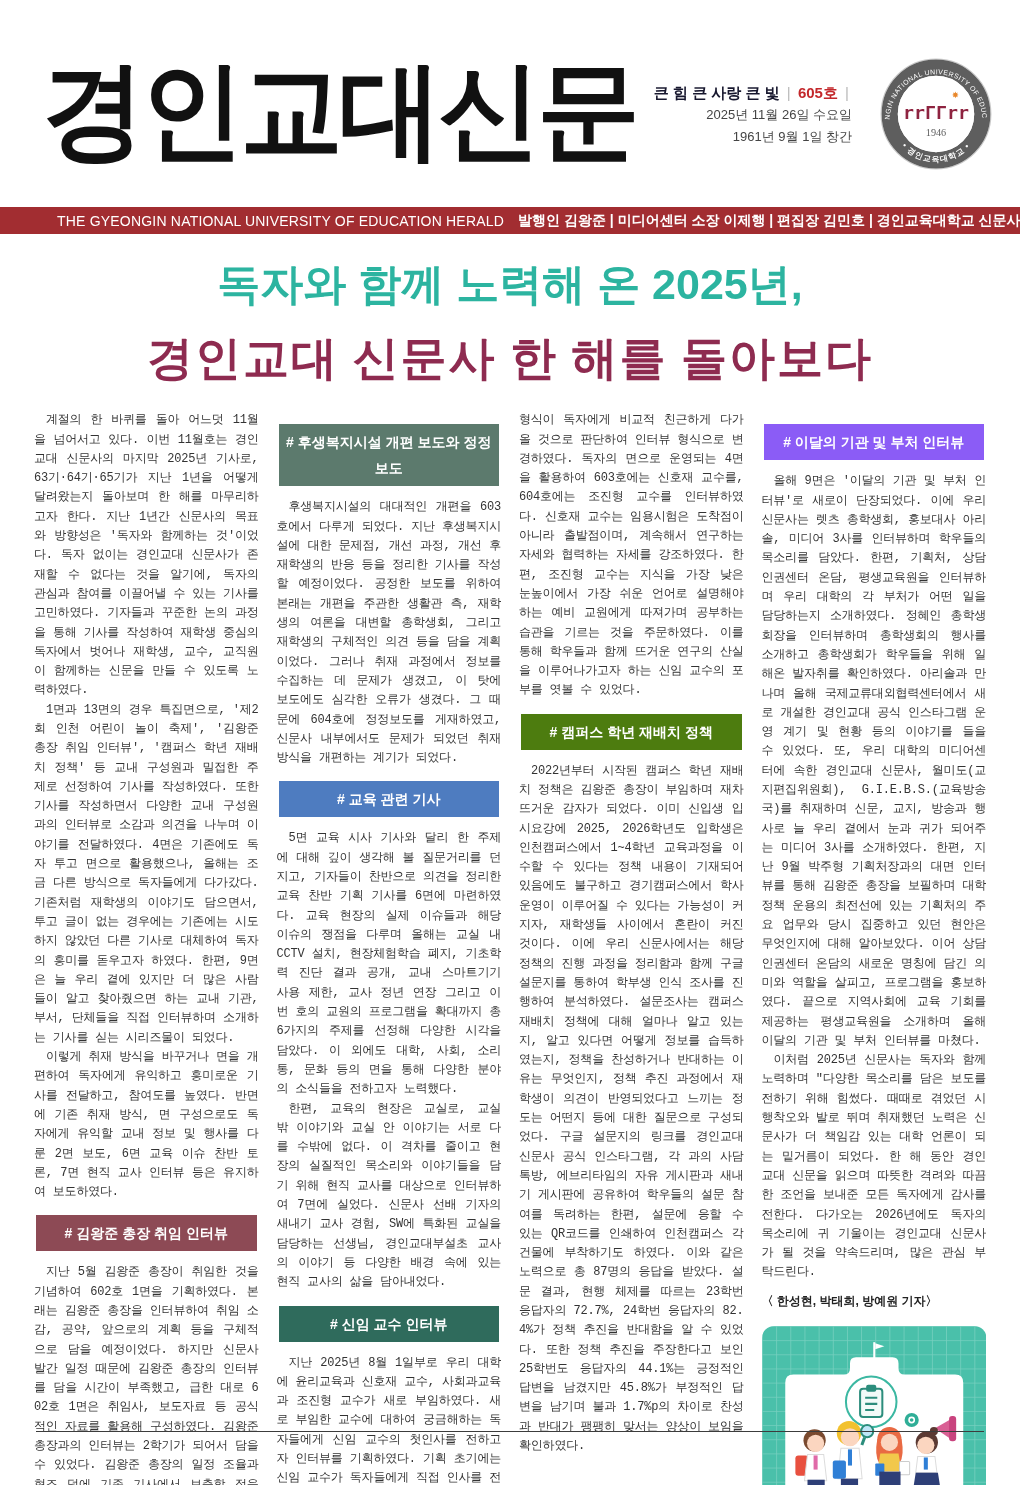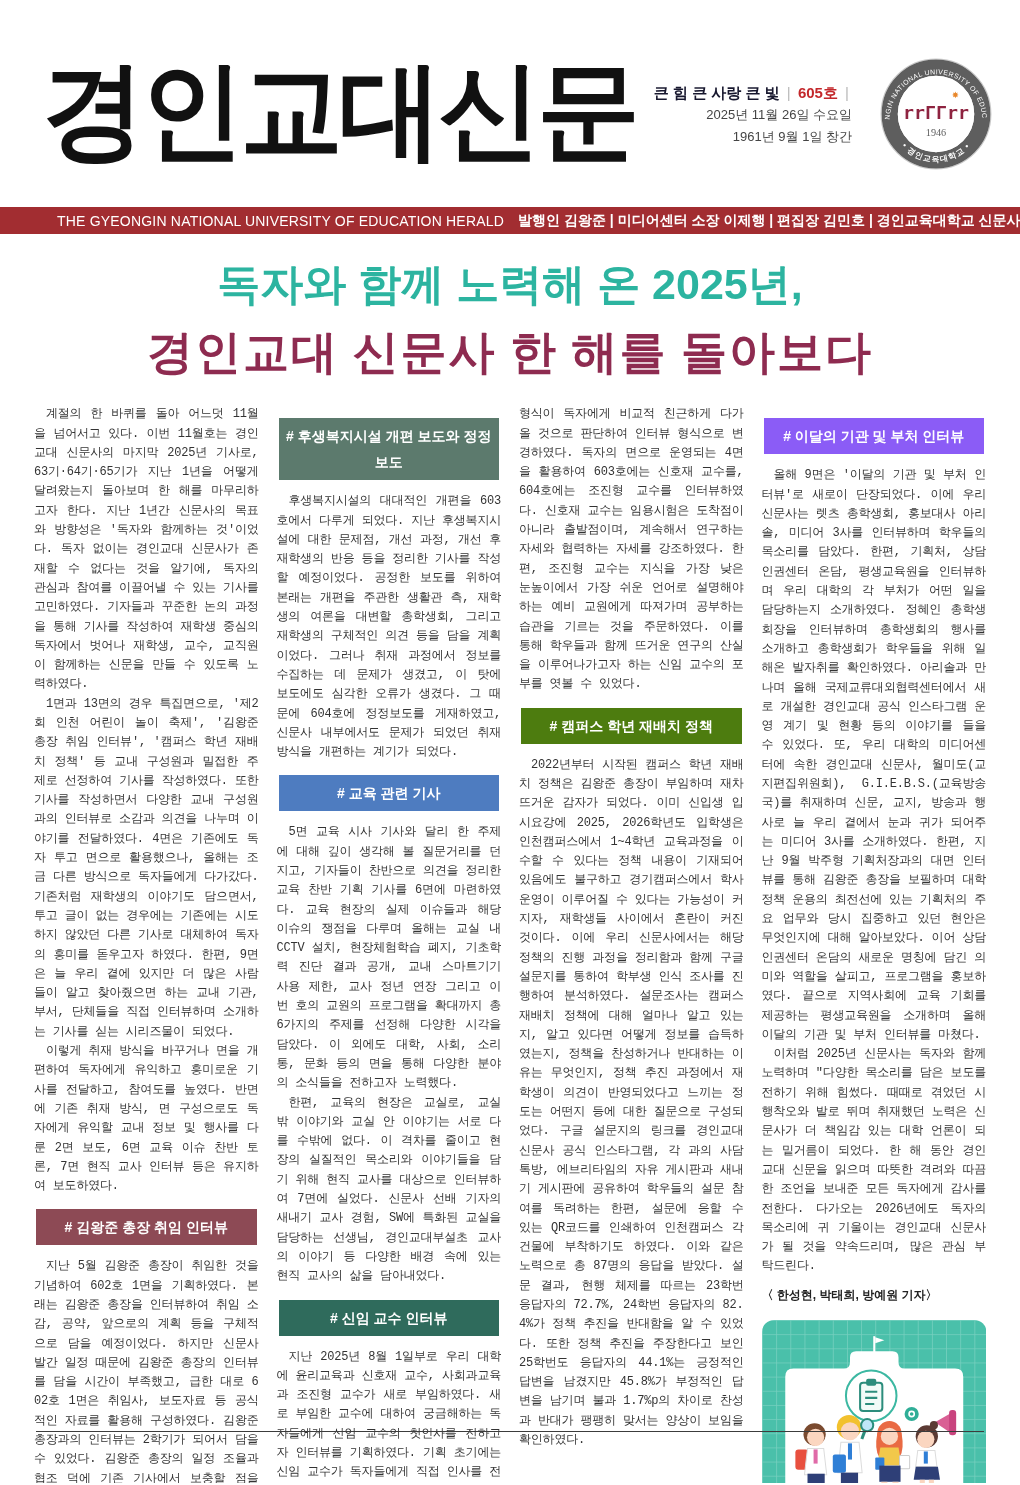--- a/index.html
+++ b/index.html
@@ -24,21 +24,21 @@
   
   .info-bar{
     height:27px;background:#a22d31;color:#fff;display:flex;align-items:center;
     padding:0 0 0 57px;font-size:14px;white-space:nowrap;gap:14px;
   }
   .info-bar .eng{font-weight:normal;letter-spacing:.2px;}
   .info-bar .kor{font-weight:bold;}
   
   .headline{margin-top:26px;text-align:center;line-height:1.16;}
   .headline .l1{font-size:43px;font-weight:800;color:#2cb4a0;letter-spacing:0px;}
-  .headline .l2{font-size:46px;font-weight:700;color:#8e2b50;font-family:"Liberation Serif","DejaVu Serif",serif;letter-spacing:2px;margin-top:16px;}
+  .headline .l2{font-size:46px;font-weight:700;color:#8e2b50;font-family:"Liberation Serif","DejaVu Serif",serif;letter-spacing:2px;margin-top:22px;}
   
   .columns{
     display:flex;gap:18px;padding:0 34px;margin-top:26px;height:1078px;
   }
   .col{flex:1 1 0;overflow:hidden;display:flex;flex-direction:column;}
   .col-blocks{flex:0 0 auto;}
   p.body-p{
     margin:0;font-size:12px;line-height:19.3px;text-align:justify;
     letter-spacing:-0.2px;word-break:break-all;color:#333;font-family:Liberation Mono, monospace;
   }

